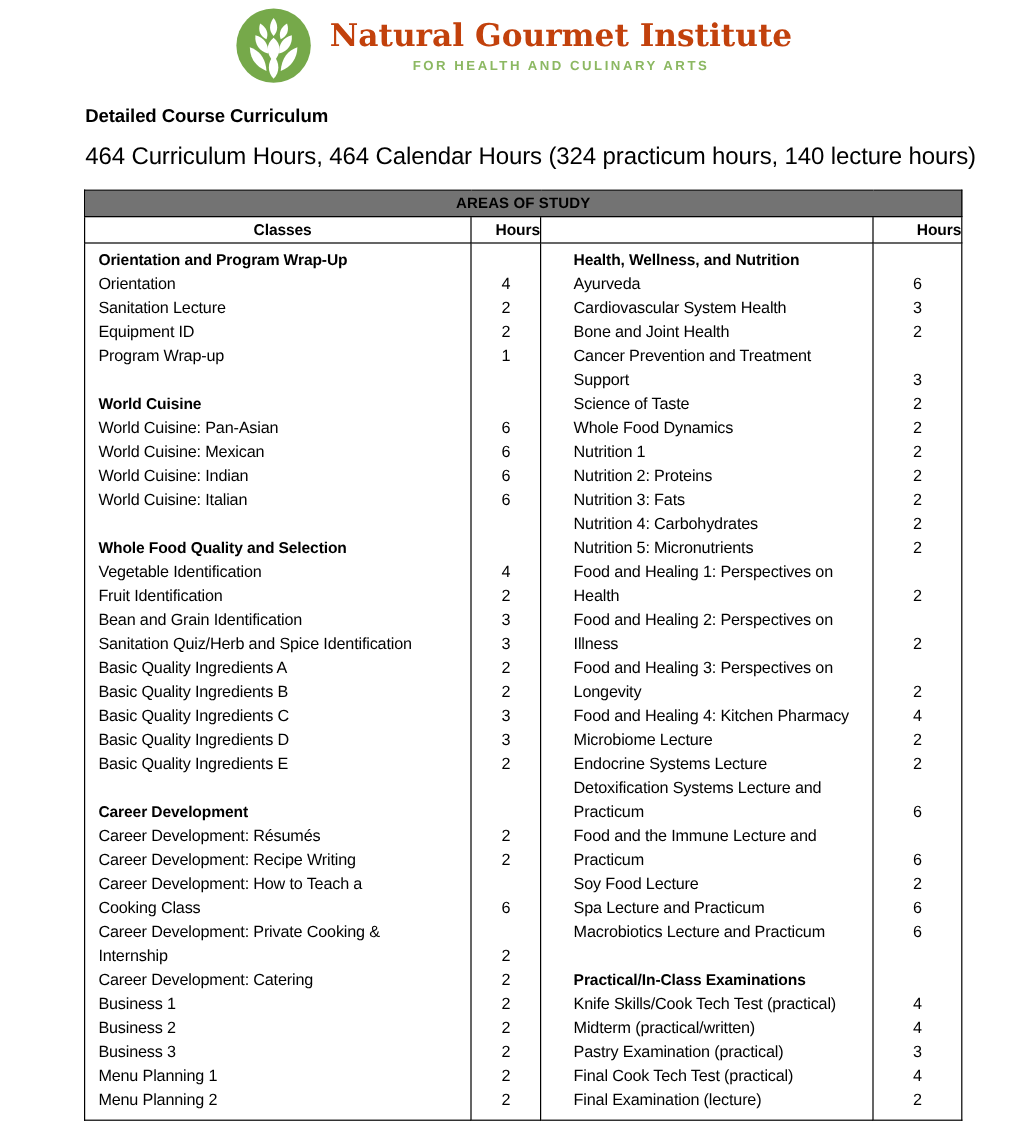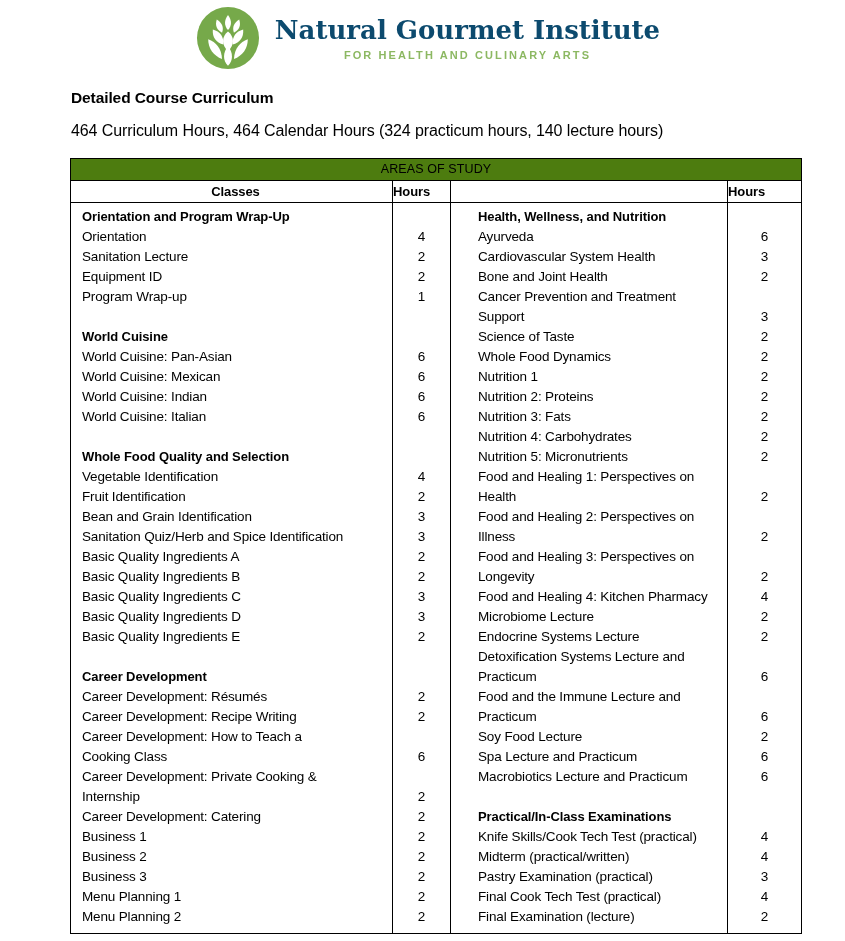--- a/index.html
+++ b/index.html
@@ -22,21 +22,21 @@
     gap: 14px;
     padding-left: 10px;
   }
   #logo-mark { width: 66px; height: 66px; flex: 0 0 auto; }
   #wordmark-block { display: flex; flex-direction: column; align-items: center; }
   #wordmark {
     font-family: "DejaVu Serif", serif;
     font-weight: bold;
     font-size: 26px;
     line-height: 30px;
-    color: #0c4a6e;
+    color: #c2410c;
     letter-spacing: 0px;
     white-space: nowrap;
     text-align: center;
   }
   #tagline {
     font-family: "Liberation Sans", sans-serif;
     font-weight: bold;
     font-size: 11px;
     line-height: 14px;
     color: #8cb862;
@@ -48,58 +48,58 @@
   
   #doc-title {
     margin: 12px 0 0 71px;
     font-size: 15.5px;
     font-weight: bold;
     line-height: 20px;
     letter-spacing: -0.1px;
   }
   #doc-subtitle {
     margin: 13px 0 0 71px;
-    font-size: 16px;
+    font-size: 20px;
     line-height: 20px;
     letter-spacing: -0.1px;
   }
 
   
   #curriculum-table {
     position: absolute;
     left: 70px;
     top: 158px;
     width: 731px;
     border-collapse: collapse;
     table-layout: fixed;
   }
   #curriculum-table td, #curriculum-table th {
     border: 1px solid #000;
     padding: 0;
     vertical-align: top;
   }
   .banner-cell {
-    background: #4d7c0f;
+    background: #737373;
     text-align: center;
     font-size: 12.5px;
-    font-weight: normal;
+    font-weight: bold;
     height: 21px;
     line-height: 21px;
     letter-spacing: 0.1px;
   }
   .subhead-cell {
     font-size: 13px;
     font-weight: bold;
     height: 21px;
     line-height: 21px;
     padding-left: 8px !important;
     letter-spacing: -0.1px;
     text-align: center;
   }
-  .subhead-cell.center { text-align: left; padding-left: 0 !important; }
+  .subhead-cell.center { text-align: right; padding-left: 0 !important; }
 
   
   .body-cell { padding: 4px 0 6px 0 !important; }
   .lines { list-style: none; margin: 0; padding: 0; }
   .lines li {
     height: 20px;
     line-height: 20px;
     font-size: 13.5px;
     letter-spacing: -0.15px;
     white-space: nowrap;

